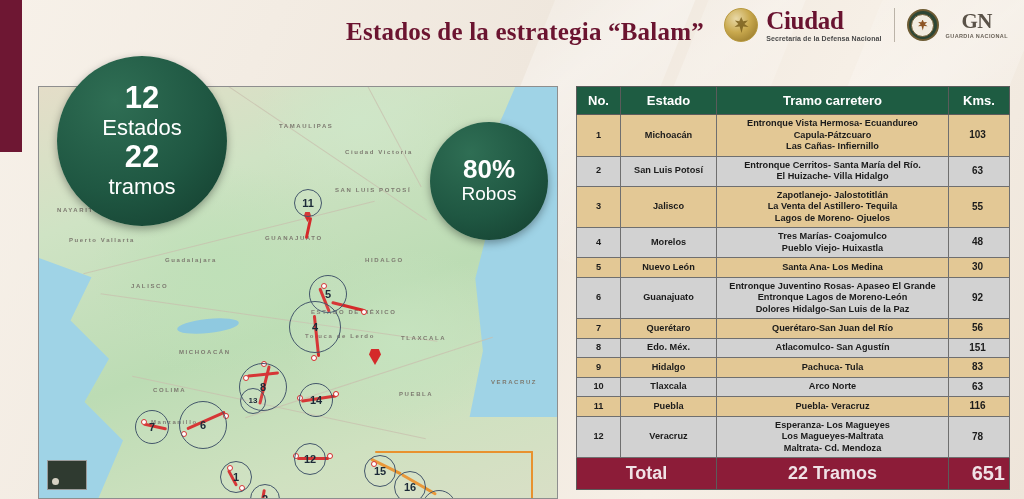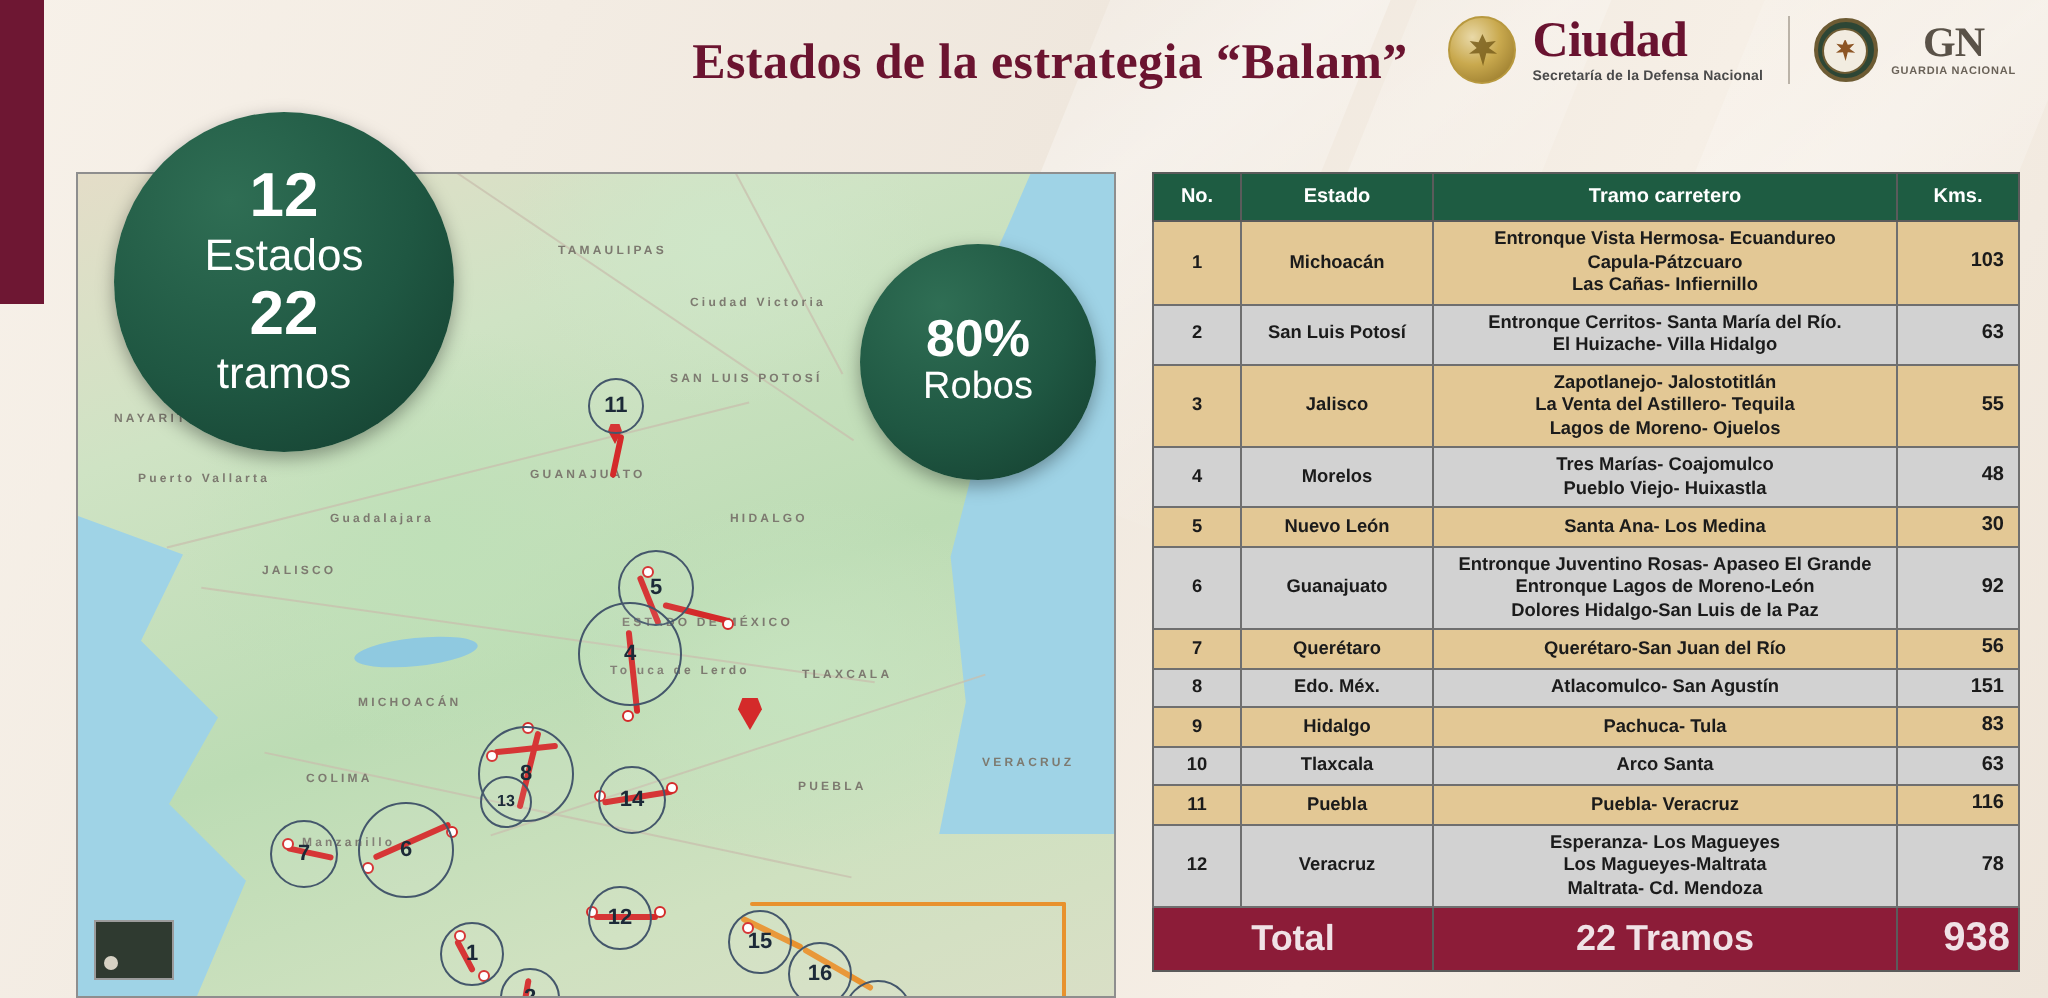--- a/index.html
+++ b/index.html
@@ -166,32 +166,32 @@
   .kpi-small .kpi-lbl { font-size:19px; }
 
   
   .tbl {
     position:absolute; left:576px; top:86px; width:433px;
     border-collapse:collapse; table-layout:fixed;
     font-family:"Liberation Sans", sans-serif;
   }
   .tbl th {
     background:#1e5c42; color:#ffffff;
-    font-size:10px; font-weight:bold;
+    font-size:13px; font-weight:bold;
     padding:6px 2px; text-align:center;
     border:1px solid #5b5b5b;
   }
   .tbl td {
     border:1px solid #6f6f6f;
     font-size:9.2px; color:#1b1b1b; text-align:center;
     padding:3px 4px; line-height:1.25;font-weight:bold;
   }
   .tbl tr.tan td   { background:#e3c895; }
   .tbl tr.grey td  { background:#d2d2d2; }
-  .tbl td.kms { text-align:right; padding-right:7px; font-size:10px; }
+  .tbl td.kms { text-align:center; padding-right:7px; font-size:10px; }
   .tbl tr.total td {
     background:#8c1c38; color:#f0e2e6; font-weight:bold;
     font-size:18px; padding:3px 4px; border-color:#5b5b5b;
   }
   .tbl tr.total td.kms { text-align:right; font-size:20px; }
   .col-no   { width:44px; }
   .col-est  { width:96px; }
   .col-tram { width:232px; }
   .col-km   { width:61px; }
 </style>
@@ -423,36 +423,36 @@
         </tr>
         <tr class="tan">
           <td>9</td>
           <td>Hidalgo</td>
           <td>Pachuca- Tula</td>
           <td class="kms">83</td>
         </tr>
         <tr class="grey">
           <td>10</td>
           <td>Tlaxcala</td>
-          <td>Arco Santa</td>
+          <td>Arco Norte</td>
           <td class="kms">63</td>
         </tr>
         <tr class="tan">
           <td>11</td>
           <td>Puebla</td>
           <td>Puebla- Veracruz</td>
           <td class="kms">116</td>
         </tr>
         <tr class="grey">
           <td>12</td>
           <td>Veracruz</td>
           <td>Esperanza- Los Magueyes<br>Los Magueyes-Maltrata<br>Maltrata- Cd. Mendoza</td>
           <td class="kms">78</td>
         </tr>
         <tr class="total">
           <td colspan="2">Total</td>
           <td>22 Tramos</td>
-          <td class="kms">938</td>
+          <td class="kms">651</td>
         </tr>
       </tbody>
   </table>
 
 </div>
 
 </body></html>

